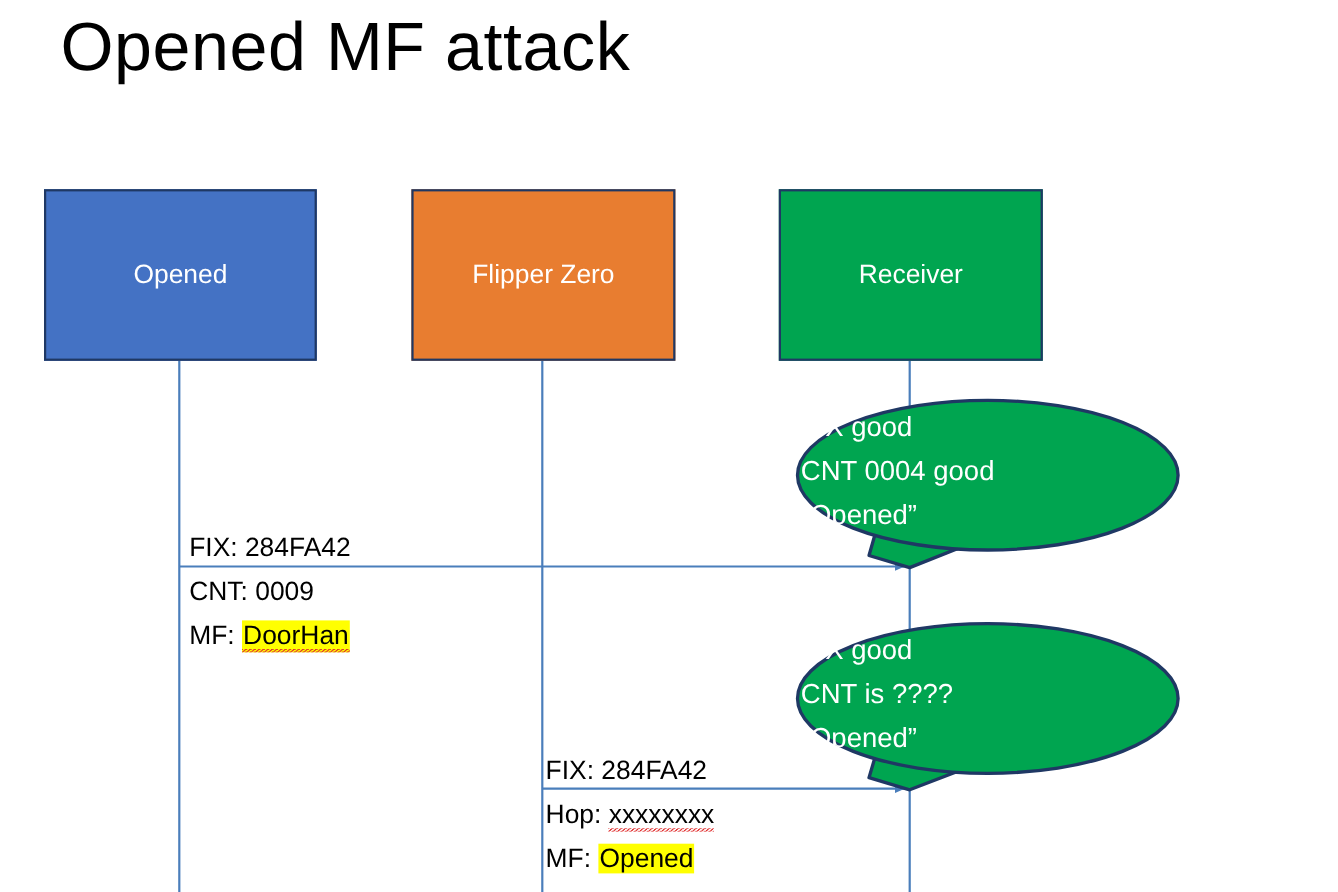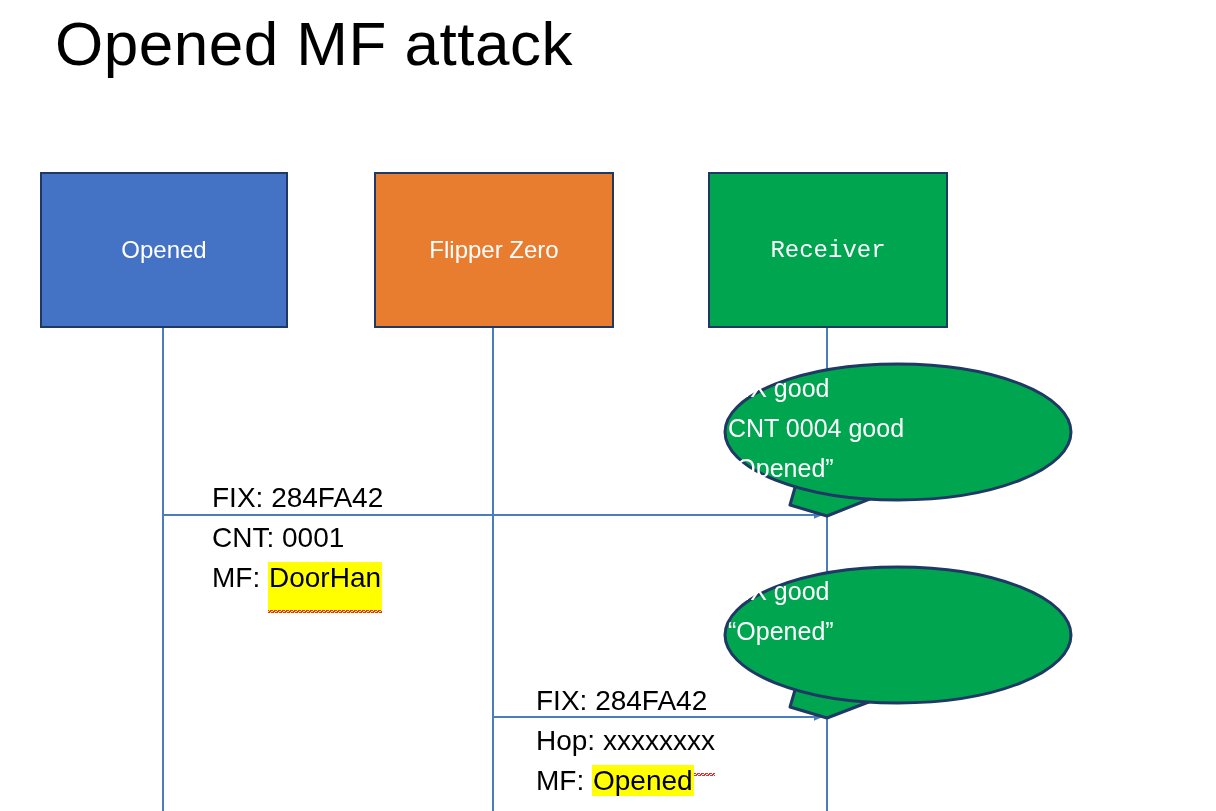--- a/index.html
+++ b/index.html
@@ -46,43 +46,42 @@
     border: 2px solid #1F3864;
     display: flex;
     align-items: center;
     justify-content: center;
     color: #ffffff;
     font-size: 24px;
     font-weight: 400;
   }
   #actor-remote   { left: 40px;  top: 172px; width: 248px; height: 156px; background: #4472C4; }
   #actor-flipper  { left: 374px; top: 172px; width: 240px; height: 156px; background: #E87D30; }
-  #actor-receiver { left: 708px; top: 172px; width: 240px; height: 156px; background: #00A550; font-family: Liberation Mono, monospace; }
+  #actor-receiver { left: 708px; top: 172px; width: 240px; height: 156px; background: #00A550; }
 
   
   .bubble-text {
     position: absolute;
     text-align: left;
     color: #ffffff;
     font-size: 25px;
     line-height: 40px;
     width: 340px;
     pointer-events: none;
   }
   #bubble-text-1 { left: 728px; top: 368px; }
   #bubble-text-2 { left: 728px; top: 571px; }
 
   
   .msg-label {
     position: absolute;
-    font-size: 28px;
+    font-size: 24px;
     line-height: 40px;
     color: #000000;
     white-space: nowrap;
-    margin-left: 40px;
   }
   #msg1-line1 { left: 172px; top: 478px; }
   #msg1-line2 { left: 172px; top: 518px; }
   #msg1-line3 { left: 172px; top: 558px; }
 
   #msg2-line1 { left: 496px; top: 681px; }
   #msg2-line2 { left: 496px; top: 721px; }
   #msg2-line3 { left: 496px; top: 761px; }
 
   .hl {
@@ -90,21 +89,21 @@
     padding: 0 1px;
   }
   .spell {
     background-image: repeating-linear-gradient(
       135deg,
       #E03030 0px, #E03030 1px,
       rgba(0,0,0,0) 1px, rgba(0,0,0,0) 2px);
     background-repeat: repeat-x;
     background-size: 4px 3px;
     background-position: 0 100%;
-    padding-bottom: 20px;
+    padding-bottom: 2px;
   }
 </style>
 </head>
 <body>
 
 <div id="slide-title">Opened MF attack</div>
 
 <svg id="diagram-svg" viewBox="0 0 1216 811" xmlns="http://www.w3.org/2000/svg">
 
   <defs>
@@ -143,28 +142,29 @@
 </div>
 
 <div class="bubble-text" id="bubble-text-1">
   <div>FIX good</div>
   <div>CNT 0004 good</div>
   <div>“Opened”</div>
 </div>
 
 <div class="bubble-text" id="bubble-text-2">
   <div>FIX good</div>
+  <div>CNT is ????</div>
   <div>“Opened”</div>
 </div>
 
 <div class="msg-label" id="msg1-line1">
   <span>FIX: </span><span>284FA42</span>
 </div>
 <div class="msg-label" id="msg1-line2">
-  <span>CNT: </span><span>0001</span>
+  <span>CNT: </span><span>0009</span>
 </div>
 <div class="msg-label" id="msg1-line3">
   <span>MF: </span><span class="hl spell">DoorHan</span>
 </div>
 
 <div class="msg-label" id="msg2-line1">
   <span>FIX: </span><span>284FA42</span>
 </div>
 <div class="msg-label" id="msg2-line2">
   <span>Hop: </span><span class="spell">xxxxxxxx</span>

